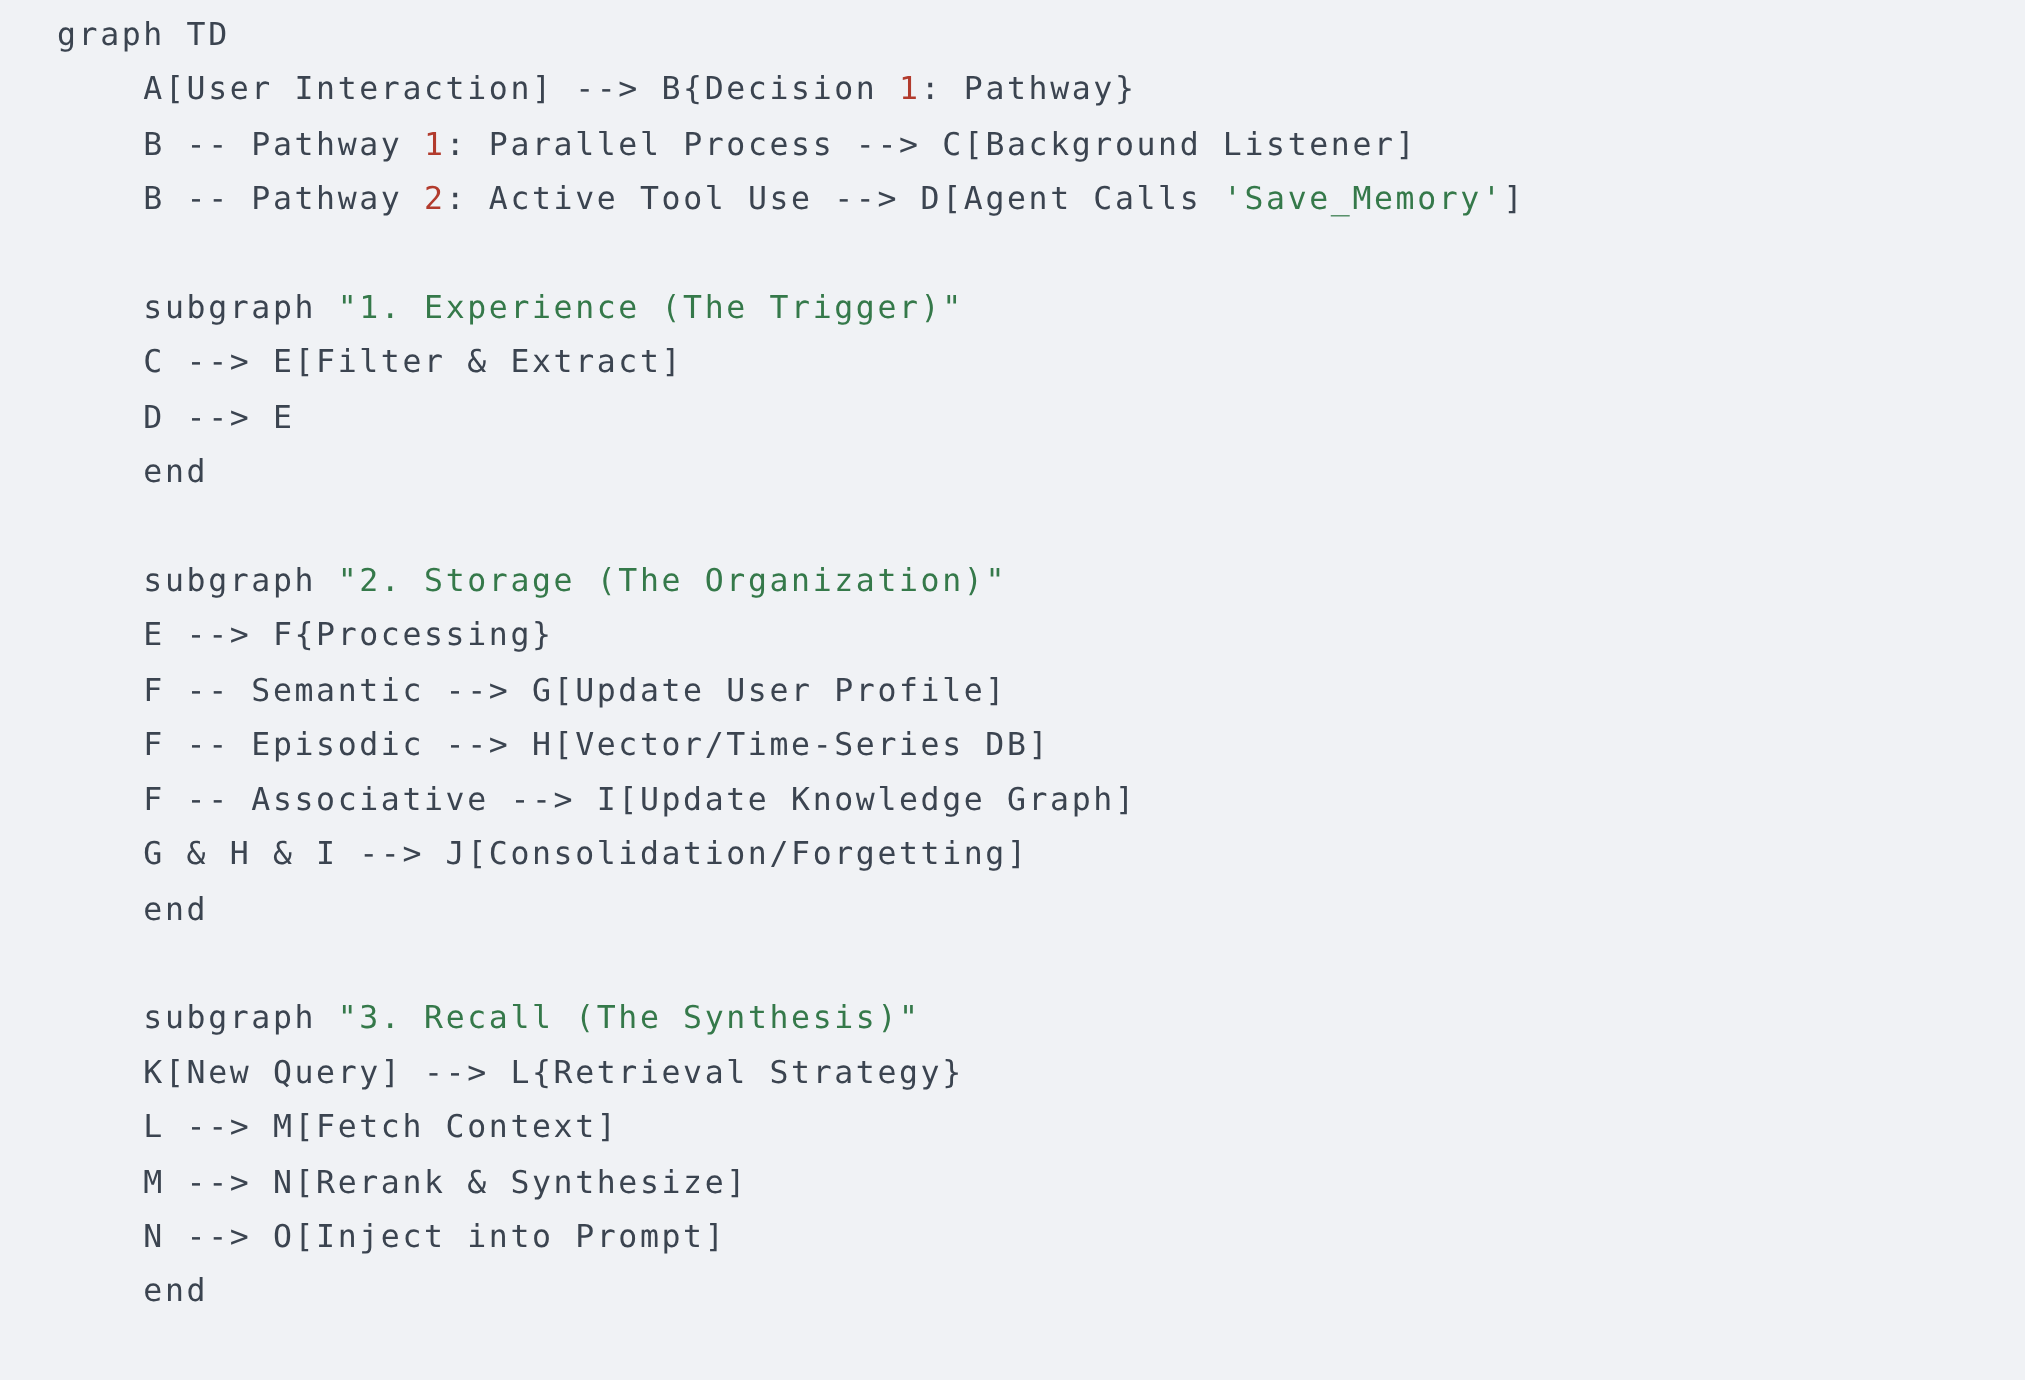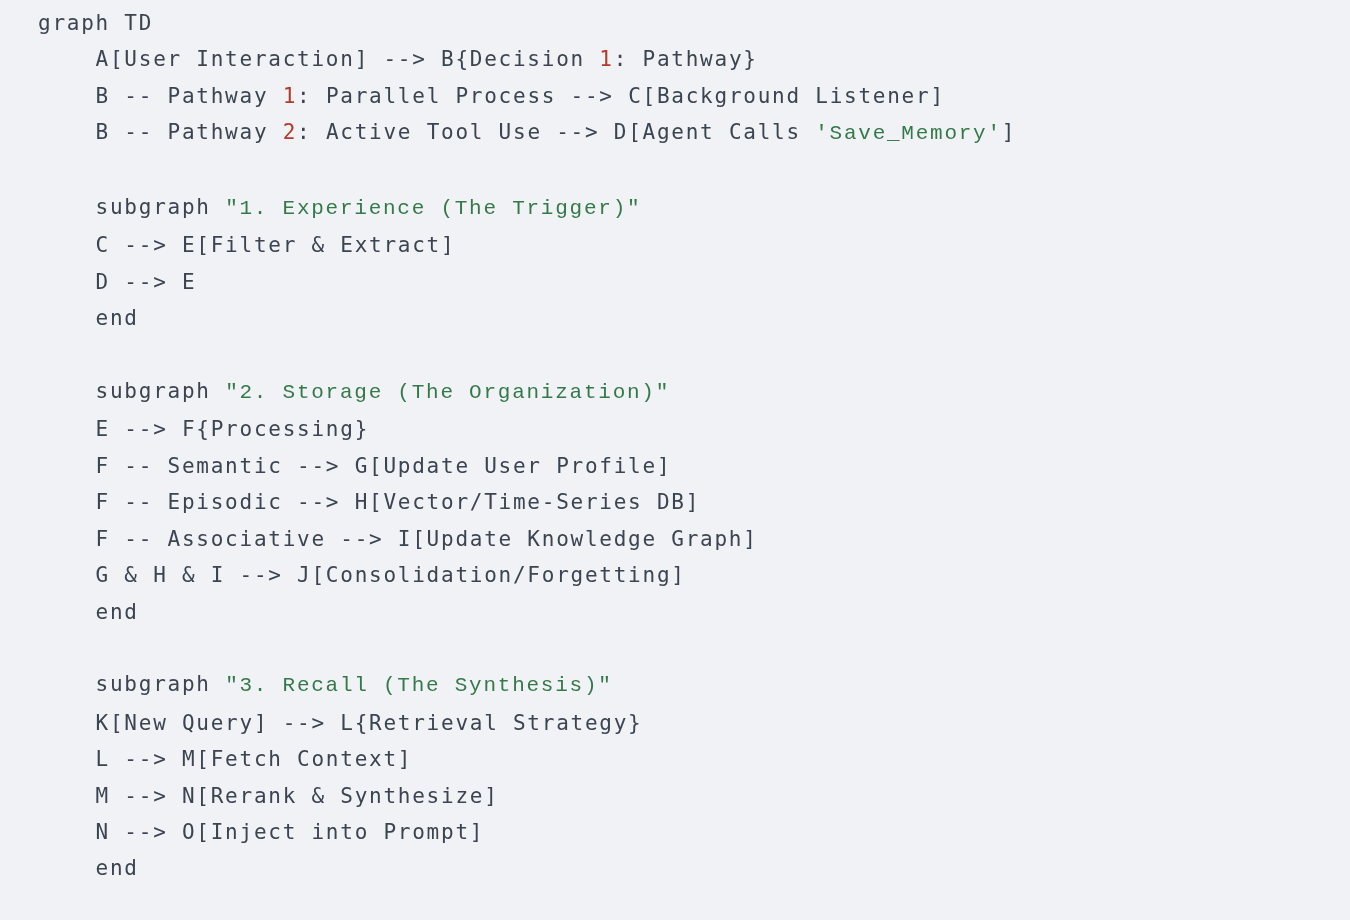--- a/index.html
+++ b/index.html
@@ -30,20 +30,20 @@
     line-height: 36.4px;
     letter-spacing: 1.75px;
     color: var(--text);
     white-space: pre;
   }
   .code-line {
     min-height: 36.4px;
   }
   .tok-plain  { color: var(--text); }
   .tok-number { color: var(--num); }
-  .tok-string { color: var(--str); font-family: Liberation Mono, monospace; }
+  .tok-string { color: var(--str); }
 </style>
 </head>
 <body>
 
 <div class="code-block">
   <div class="code-lines"><div class="code-line"><span class="tok-plain">graph TD</span></div><div class="code-line"><span class="tok-plain">    A[User Interaction] --&gt; B{Decision </span><span class="tok-number">1</span><span class="tok-plain">: Pathway}</span></div><div class="code-line"><span class="tok-plain">    B -- Pathway </span><span class="tok-number">1</span><span class="tok-plain">: Parallel Process --&gt; C[Background Listener]</span></div><div class="code-line"><span class="tok-plain">    B -- Pathway </span><span class="tok-number">2</span><span class="tok-plain">: Active Tool Use --&gt; D[Agent Calls </span><span class="tok-string">'Save_Memory'</span><span class="tok-plain">]</span></div><div class="code-line">&nbsp;</div><div class="code-line"><span class="tok-plain">    subgraph </span><span class="tok-string">"1. Experience (The Trigger)"</span></div><div class="code-line"><span class="tok-plain">    C --&gt; E[Filter &amp; Extract]</span></div><div class="code-line"><span class="tok-plain">    D --&gt; E</span></div><div class="code-line"><span class="tok-plain">    end</span></div><div class="code-line">&nbsp;</div><div class="code-line"><span class="tok-plain">    subgraph </span><span class="tok-string">"2. Storage (The Organization)"</span></div><div class="code-line"><span class="tok-plain">    E --&gt; F{Processing}</span></div><div class="code-line"><span class="tok-plain">    F -- Semantic --&gt; G[Update User Profile]</span></div><div class="code-line"><span class="tok-plain">    F -- Episodic --&gt; H[Vector/Time-Series DB]</span></div><div class="code-line"><span class="tok-plain">    F -- Associative --&gt; I[Update Knowledge Graph]</span></div><div class="code-line"><span class="tok-plain">    G &amp; H &amp; I --&gt; J[Consolidation/Forgetting]</span></div><div class="code-line"><span class="tok-plain">    end</span></div><div class="code-line">&nbsp;</div><div class="code-line"><span class="tok-plain">    subgraph </span><span class="tok-string">"3. Recall (The Synthesis)"</span></div><div class="code-line"><span class="tok-plain">    K[New Query] --&gt; L{Retrieval Strategy}</span></div><div class="code-line"><span class="tok-plain">    L --&gt; M[Fetch Context]</span></div><div class="code-line"><span class="tok-plain">    M --&gt; N[Rerank &amp; Synthesize]</span></div><div class="code-line"><span class="tok-plain">    N --&gt; O[Inject into Prompt]</span></div><div class="code-line"><span class="tok-plain">    end</span></div></div>
 </div>
 
 </body></html>

